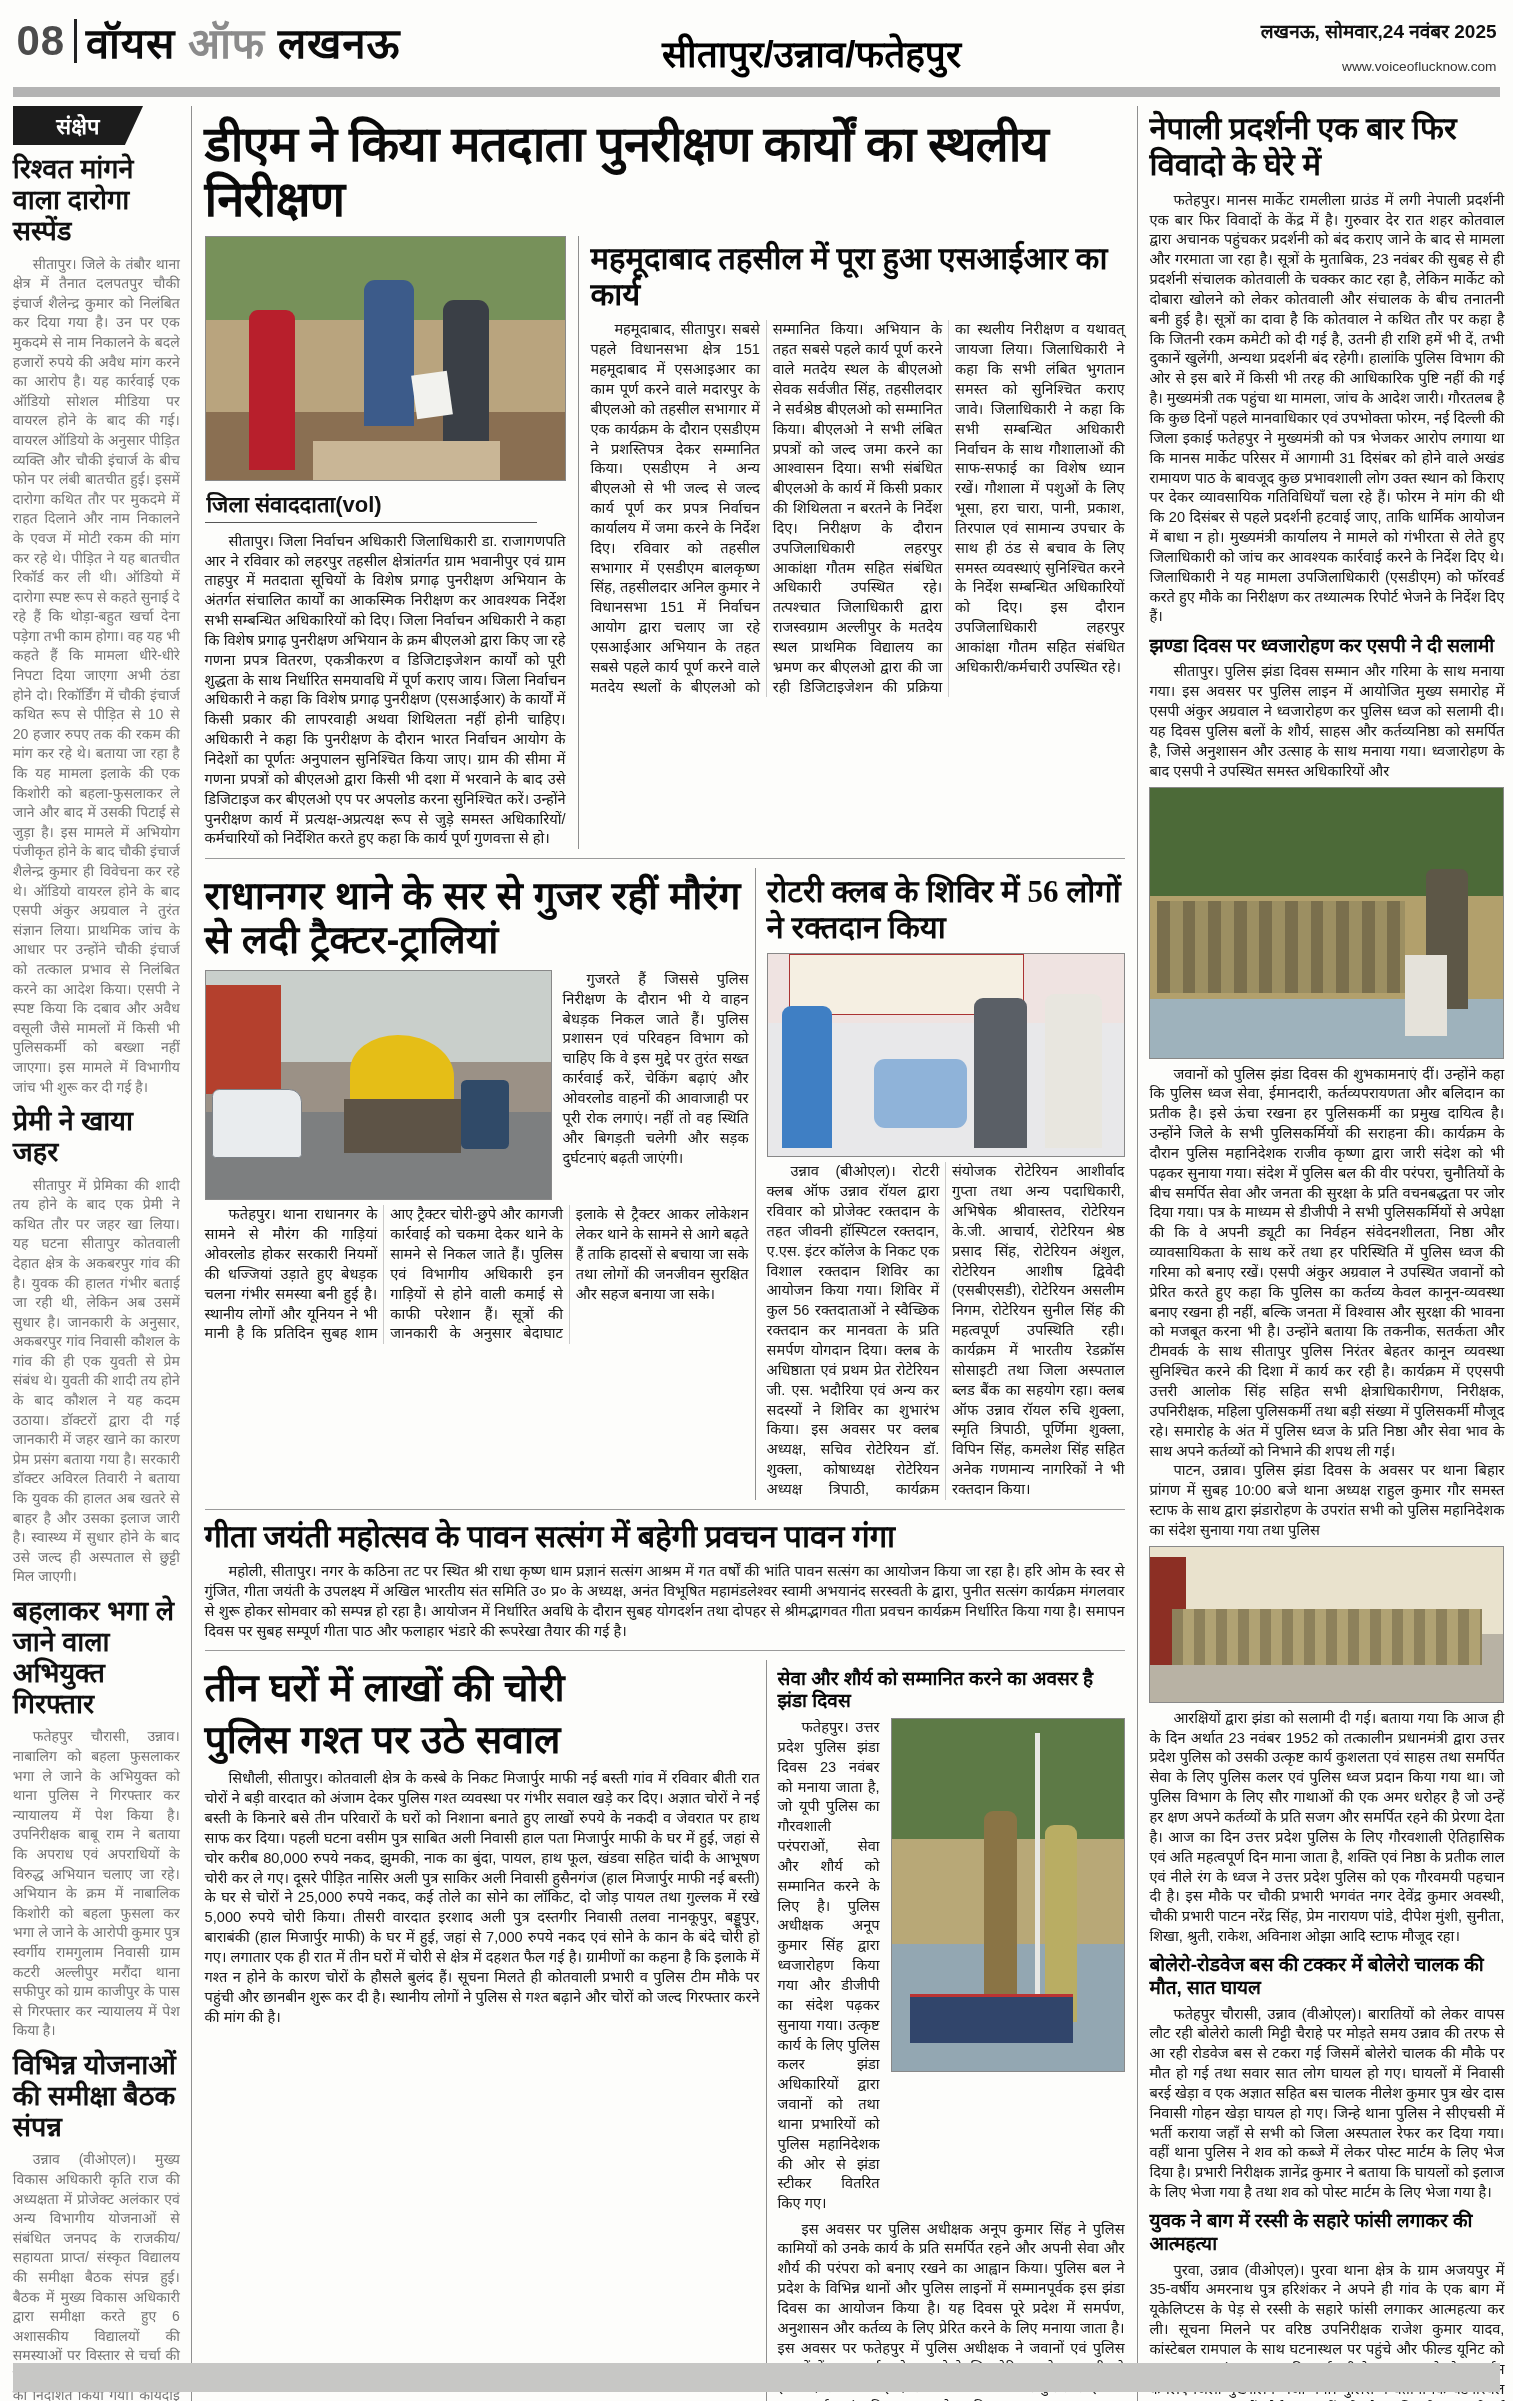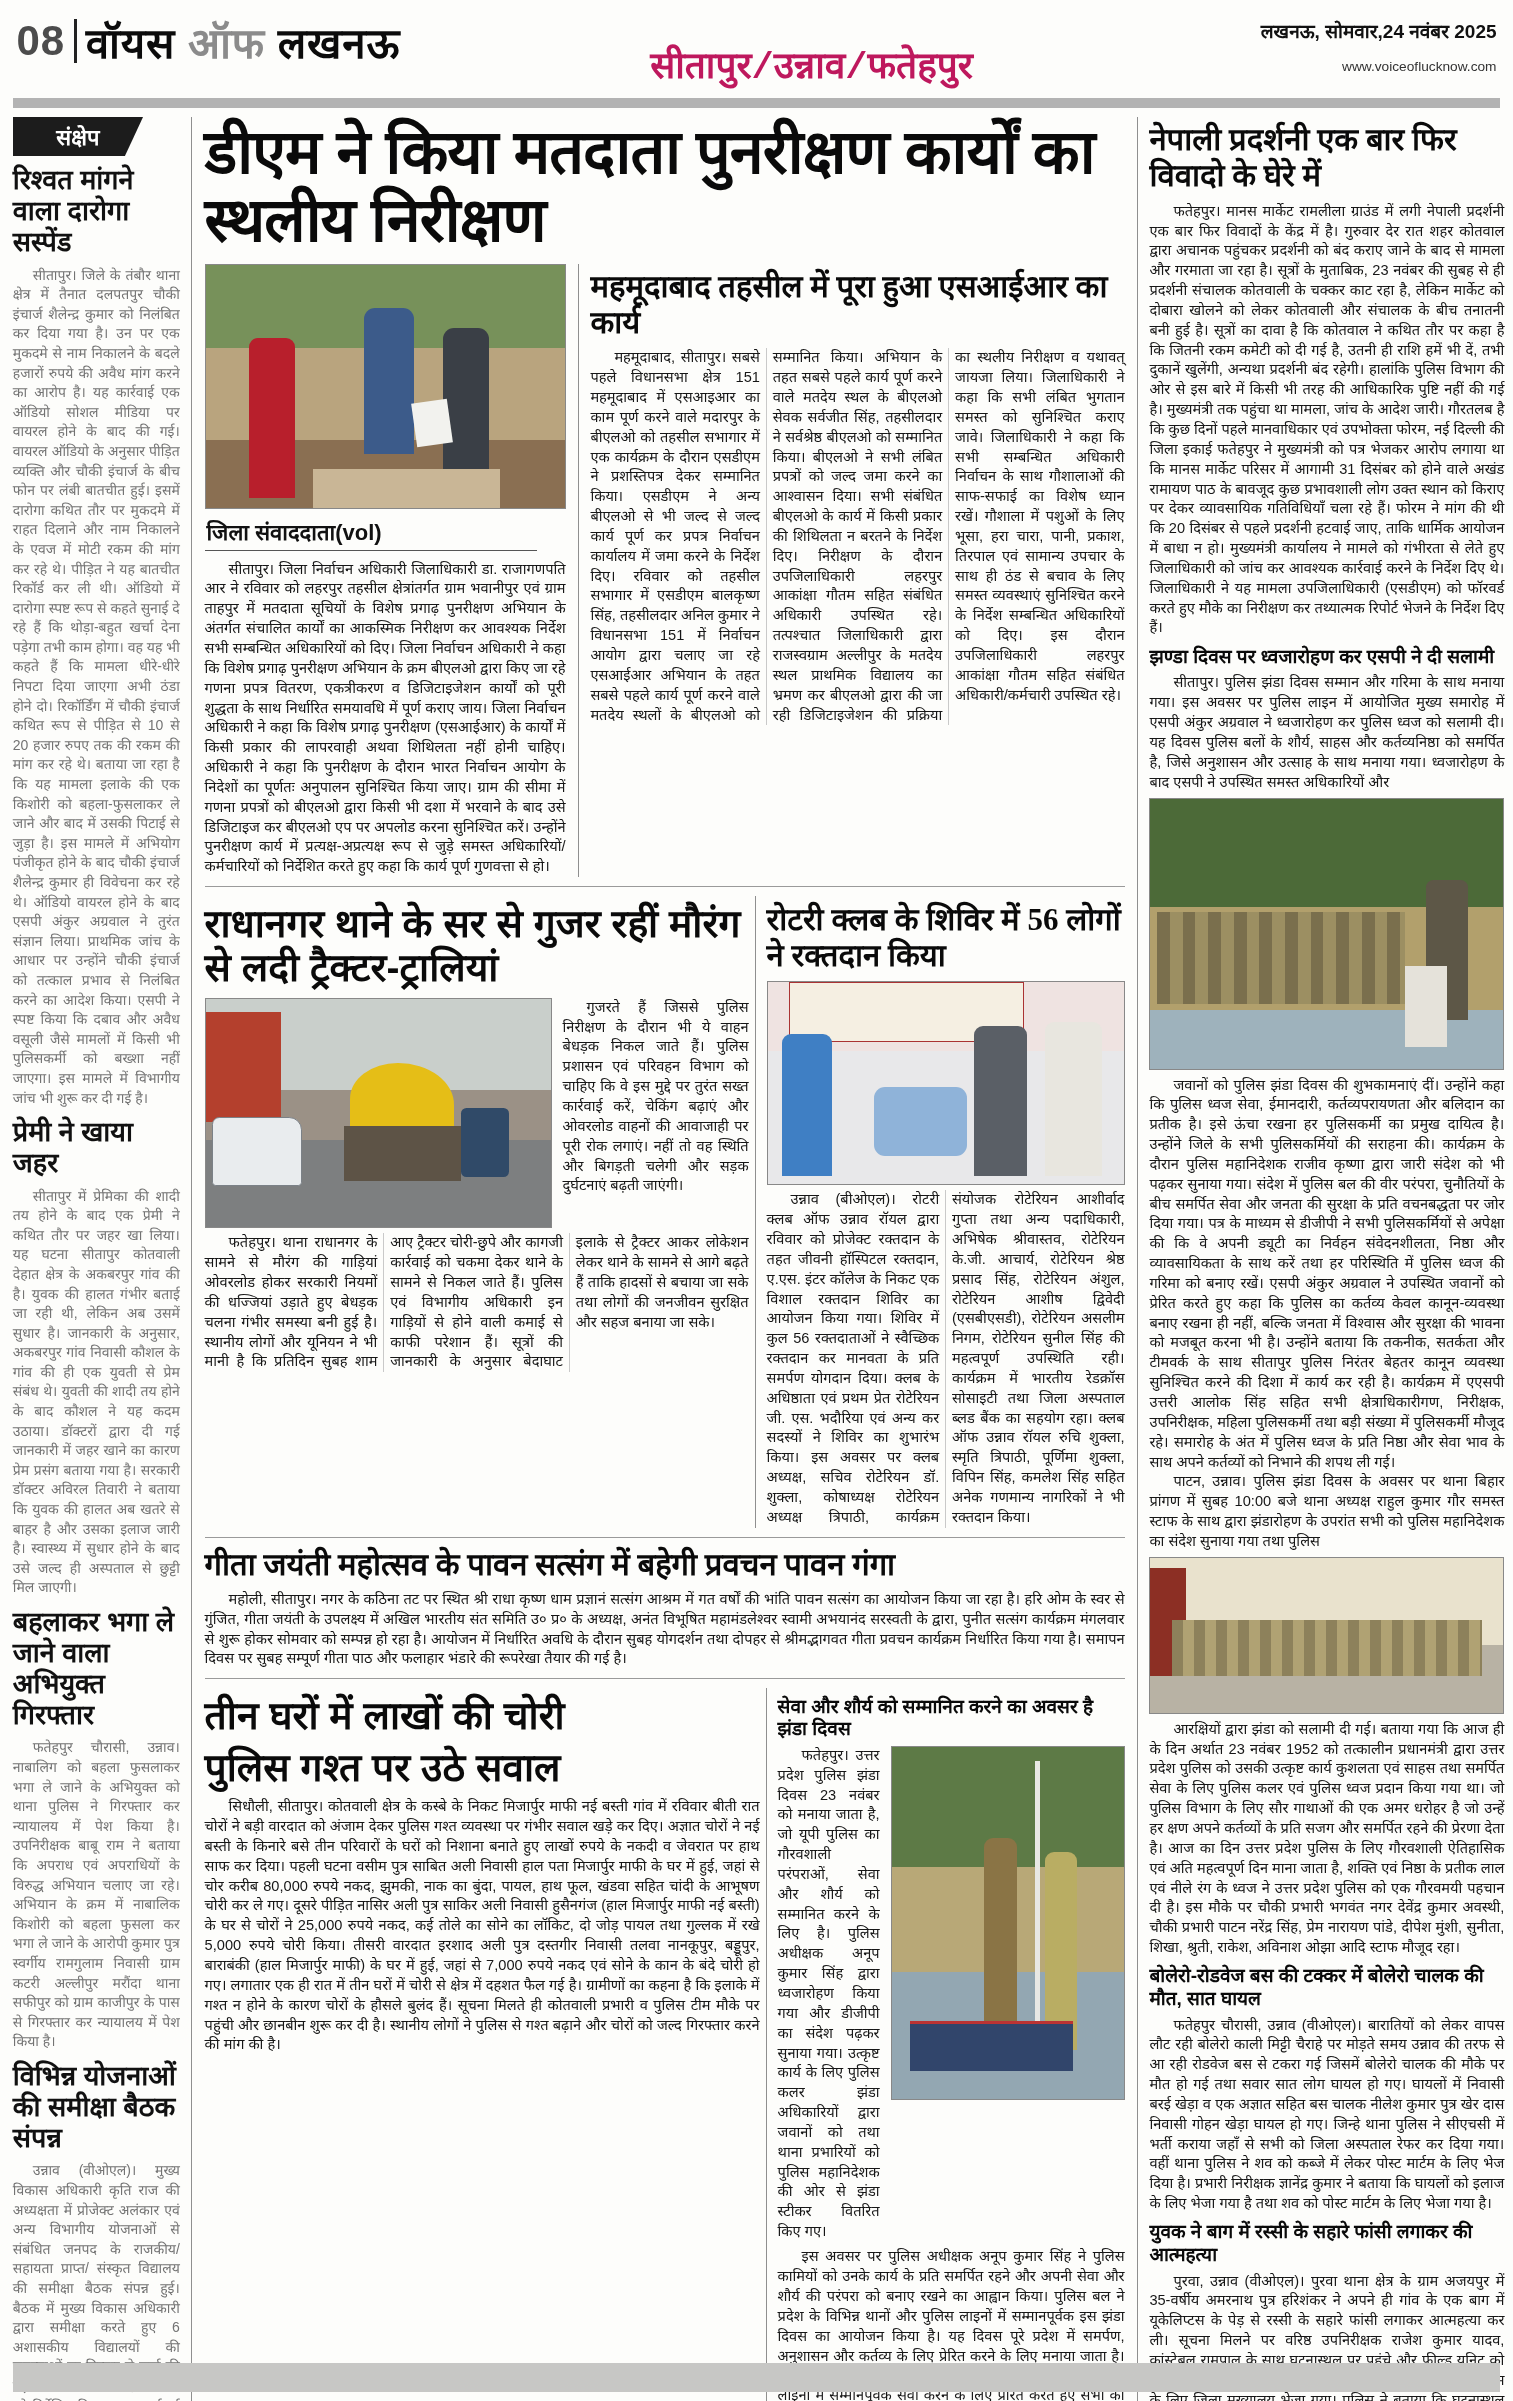--- a/index.html
+++ b/index.html
@@ -7,36 +7,36 @@
   body { font-family:"Liberation Sans", sans-serif; }
   .page { position:relative; width:1513px; height:2401px; margin:0 auto; background:#fdfdfb;
           color:#111; overflow:hidden; padding:0 12.8px; }
   
   .hdr { display:flex; align-items:flex-start; justify-content:space-between; padding:12.8px 3.7px 5.5px 3.7px; }
   .hdr-left { display:flex; align-items:center; gap:9px; }
   .pageno { font-size:42px; font-weight:800; color:#4c4c4c; letter-spacing:0.9px; }
   .hdr-sep { width:2.7px; height:44px; background:#222; }
   .masthead { font-size:42px; font-weight:800; color:#0b0b0b; letter-spacing:0.9px; }
   .masthead .of { color:#8b8b8b; }
-  .edition { font-size:37px; font-weight:800; color:#be185d; margin-top:25px;font-family:Liberation Mono, monospace; }
+  .edition { font-size:37px; font-weight:800; color:#000000; margin-top:14px; }
   .hdr-right { text-align:right; margin-top:5.5px;margin-left:38px; }
   .dateline { font-size:19px; font-weight:700; color:#111; }
   .website { font-size:13.7px; color:#333; margin-top:14.6px; }
   .topbar { height:10px; background:#b3b3b3; margin:3.7px 0 9px 0; }
   .botbar { position:absolute; left:12.8px; right:12.8px; bottom:9px; height:29px; background:#c7c7c5; }
   
   .content { display:grid; grid-template-columns:179px 920px 367px; column-gap:12.8px; }
   .rail-l { border-right:0.9px solid #8f8f8f; padding-right:11px; }
   .rail-r { border-left:0.9px solid #8f8f8f; padding-left:11px; }
   
   p.body { font-size:14.6px; line-height:1.36; text-align:justify; color:#161616; }
   p.body { text-indent:24px; }
   .cols-2 { column-count:2; column-gap:12.8px; column-rule:0.9px solid #c9c9c9; }
   .cols-3 { column-count:3; column-gap:12.8px; column-rule:0.9px solid #c9c9c9; }
-  .h-xl { font-size:61px; line-height:1.12; font-weight:800; color:#0a0a0a; letter-spacing:-0.9px; margin:1px 0 9px 0; }
+  .h-xl { font-size:49px; line-height:1.12; font-weight:800; color:#0a0a0a; letter-spacing:-0.9px; margin:11px 0 9px 0; }
   .h-lg { font-size:39px; line-height:1.14; font-weight:800; color:#0a0a0a; margin:5.5px 0 7.3px 0; }
   .h-md { font-size:31px; line-height:1.16; font-weight:800; color:#0a0a0a; margin:5.5px 0 7.3px 0;font-family:Liberation Serif, serif; }
   .h-sm { font-size:19px; line-height:1.18; font-weight:800; color:#0a0a0a; margin:7.3px 0 5.5px 0; }
   .brief-h { font-size:27px; line-height:1.15; font-weight:800; margin:9px 0 7.3px 0; }
   .brief-p { font-size:14px; line-height:1.40; text-align:justify; text-indent:20px; color:#737373; }
   .kicker { background:#1c1c1c; color:#fff; font-size:22px; font-weight:700; text-align:center;
             padding:3.7px 9px 5.5px 9px; width:78%; clip-path:polygon(0 0,100% 0,86% 100%,0 100%); }
   .byline { font-size:22px; font-weight:700; margin:7.3px 0 3.7px 1.8px; }
   .byrule { border:0; border-top:1.8px solid #555; width:92%; margin:3.7px 0 9px 0; }
   .hdiv { border:0; border-top:0.9px solid #9a9a9a; margin:9px 0; }

